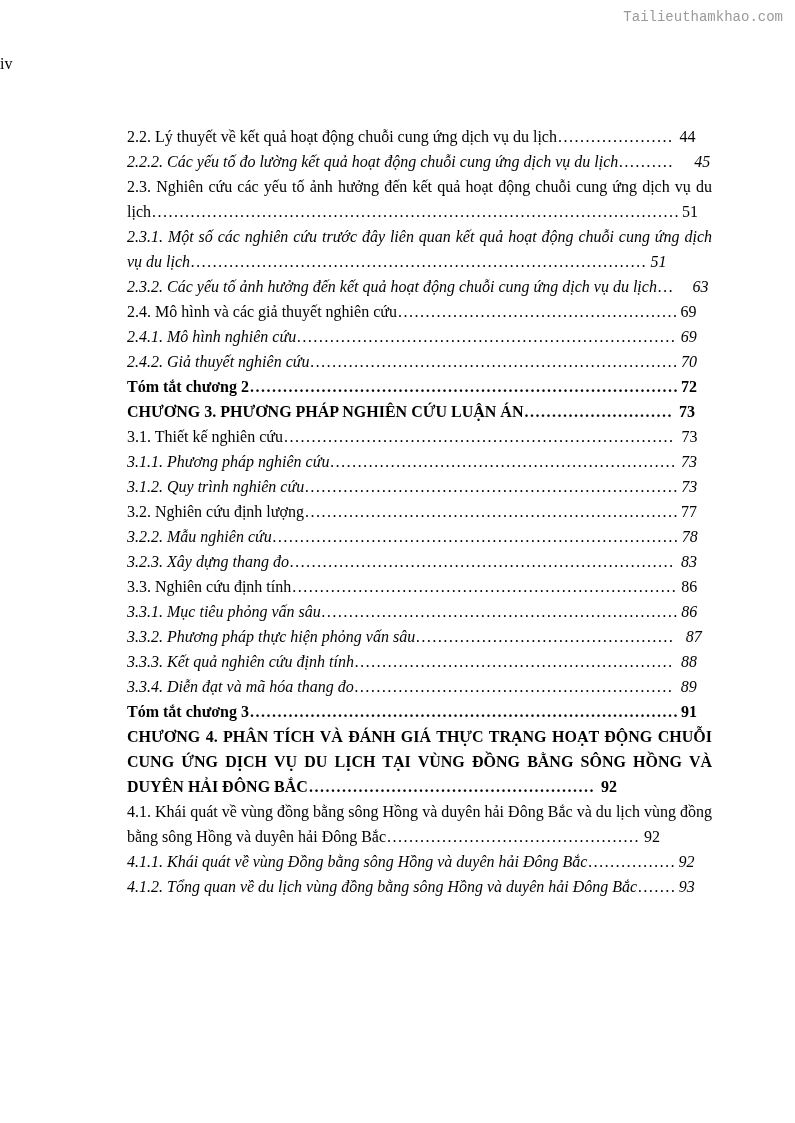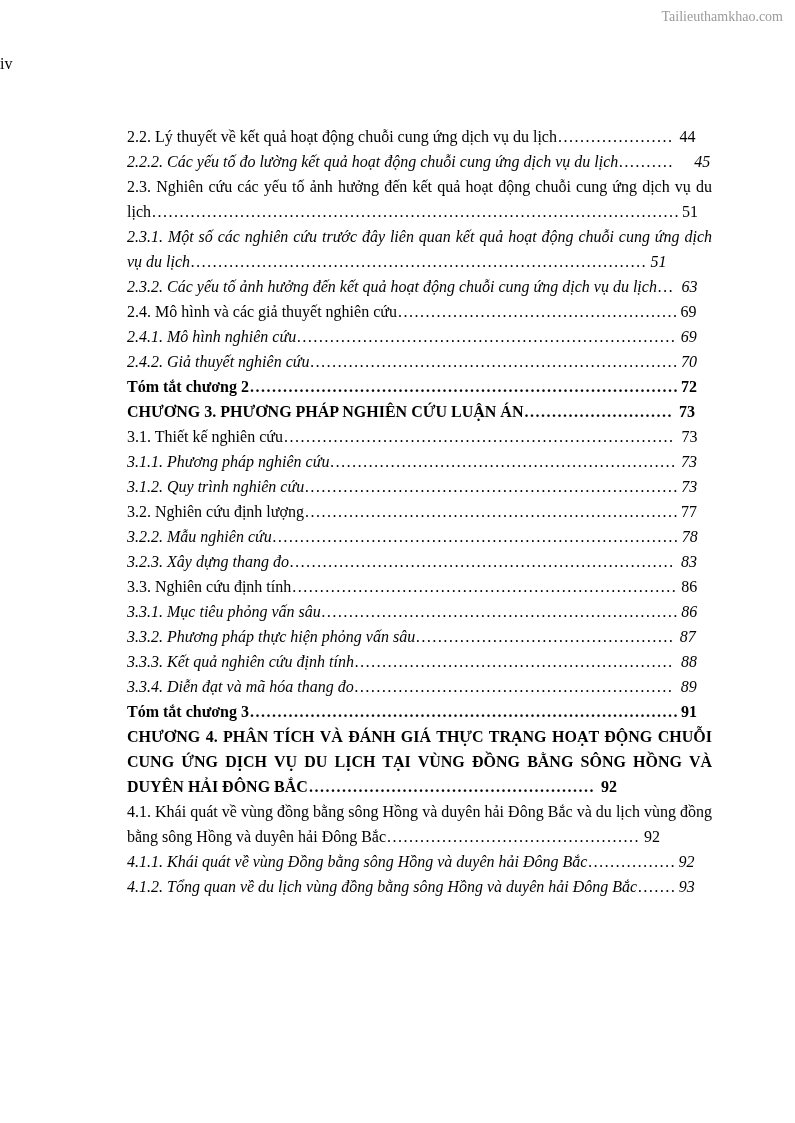--- a/index.html
+++ b/index.html
@@ -13,21 +13,21 @@
     height: 1123px;
     background: #ffffff;
     overflow: hidden;
     font-family: "Liberation Serif", "DejaVu Serif", serif;
     color: #000000;
   }
   .watermark {
     position: absolute;
     top: 9px;
     right: 12px;
-    font-family: Liberation Serif, serif;
+    font-family: Liberation Mono, monospace;
     font-size: 14px;
     color: #9a9a9a;
   }
   .page-number {
     position: absolute;
     top: 55px;
     left: 0;
     width: 100%;
     text-align: left;
     font-size: 16px;
@@ -59,35 +59,35 @@
 <body>
 
 <div class="page">
   <div class="watermark">Tailieuthamkhao.com</div>
   <div class="page-number">iv</div>
   <div class="toc" id="toc">
       <div class="toc-entry style-normal"><span class="title">2.2. Lý thuyết về kết quả hoạt động chuỗi cung ứng dịch vụ du lịch</span><span class="dots">.....................</span><span class="pg" style="margin-left: 4px;">44</span></div>
       <div class="toc-entry style-italic"><span class="title">2.2.2. Các yếu tố đo lường kết quả hoạt động chuỗi cung ứng dịch vụ du lịch</span><span class="dots">..........</span><span class="pg" style="margin-left: 18px;">45</span></div>
       <div class="toc-entry style-normal"><span class="title">2.3. Nghiên cứu các yếu tố ảnh hưởng đến kết quả hoạt động chuỗi cung ứng dịch vụ du lịch</span><span class="dots">................................................................................................</span><span class="pg">51</span></div>
       <div class="toc-entry style-italic"><span class="title">2.3.1. Một số các nghiên cứu trước đây liên quan kết quả hoạt động chuỗi cung ứng dịch vụ du lịch</span><span class="dots">...................................................................................</span><span class="pg" style="margin-left: 1px;">51</span></div>
-      <div class="toc-entry style-italic"><span class="title">2.3.2. Các yếu tố ảnh hưởng đến kết quả hoạt động chuỗi cung ứng dịch vụ du lịch</span><span class="dots">...</span><span class="pg" style="margin-left: 5px;">63</span></div>
+      <div class="toc-entry style-italic"><span class="title">2.3.2. Các yếu tố ảnh hưởng đến kết quả hoạt động chuỗi cung ứng dịch vụ du lịch</span><span class="dots">...</span><span class="pg" style="margin-left: 16px;">63</span></div>
       <div class="toc-entry style-normal"><span class="title">2.4. Mô hình và các giả thuyết nghiên cứu</span><span class="dots">...................................................</span><span class="pg">69</span></div>
       <div class="toc-entry style-italic"><span class="title">2.4.1. Mô hình nghiên cứu</span><span class="dots">.....................................................................</span><span class="pg" style="margin-left: 2px;">69</span></div>
       <div class="toc-entry style-italic"><span class="title">2.4.2. Giả thuyết nghiên cứu</span><span class="dots">...................................................................</span><span class="pg">70</span></div>
       <div class="toc-entry style-bold"><span class="title">Tóm tắt chương 2</span><span class="dots">..............................................................................</span><span class="pg">72</span></div>
       <div class="toc-entry style-bold"><span class="title">CHƯƠNG 3. PHƯƠNG PHÁP NGHIÊN CỨU LUẬN ÁN</span><span class="dots">...........................</span><span class="pg" style="margin-left: 4px;">73</span></div>
       <div class="toc-entry style-normal"><span class="title">3.1. Thiết kế nghiên cứu</span><span class="dots">.......................................................................</span><span class="pg" style="margin-left: 5px;">73</span></div>
       <div class="toc-entry style-italic"><span class="title">3.1.1. Phương pháp nghiên cứu</span><span class="dots">...............................................................</span><span class="pg" style="margin-left: 2px;">73</span></div>
       <div class="toc-entry style-italic"><span class="title">3.1.2. Quy trình nghiên cứu</span><span class="dots">....................................................................</span><span class="pg">73</span></div>
       <div class="toc-entry style-normal"><span class="title">3.2. Nghiên cứu định lượng</span><span class="dots">....................................................................</span><span class="pg">77</span></div>
       <div class="toc-entry style-italic"><span class="title">3.2.2. Mẫu nghiên cứu</span><span class="dots">..........................................................................</span><span class="pg">78</span></div>
       <div class="toc-entry style-italic"><span class="title">3.2.3. Xây dựng thang đo</span><span class="dots">......................................................................</span><span class="pg" style="margin-left: 4px;">83</span></div>
       <div class="toc-entry style-normal"><span class="title">3.3. Nghiên cứu định tính</span><span class="dots">......................................................................</span><span class="pg" style="margin-left: 2px;">86</span></div>
       <div class="toc-entry style-italic"><span class="title">3.3.1. Mục tiêu phỏng vấn sâu</span><span class="dots">.................................................................</span><span class="pg">86</span></div>
-      <div class="toc-entry style-italic"><span class="title">3.3.2. Phương pháp thực hiện phỏng vấn sâu</span><span class="dots">...............................................</span><span class="pg" style="margin-left: 3px;">87</span></div>
+      <div class="toc-entry style-italic"><span class="title">3.3.2. Phương pháp thực hiện phỏng vấn sâu</span><span class="dots">...............................................</span><span class="pg" style="margin-left: 9px;">87</span></div>
       <div class="toc-entry style-italic"><span class="title">3.3.3. Kết quả nghiên cứu định tính</span><span class="dots">..........................................................</span><span class="pg" style="margin-left: 5px;">88</span></div>
       <div class="toc-entry style-italic"><span class="title">3.3.4. Diễn đạt và mã hóa thang đo</span><span class="dots">..........................................................</span><span class="pg" style="margin-left: 5px; font-style: italic;">89</span></div>
       <div class="toc-entry style-bold"><span class="title">Tóm tắt chương 3</span><span class="dots">..............................................................................</span><span class="pg">91</span></div>
       <div class="toc-entry style-bold"><span class="title">CHƯƠNG 4. PHÂN TÍCH VÀ ĐÁNH GIÁ THỰC TRẠNG HOẠT ĐỘNG CHUỖI CUNG ỨNG DỊCH VỤ DU LỊCH TẠI VÙNG ĐỒNG BẰNG SÔNG HỒNG VÀ DUYÊN HẢI ĐÔNG BẮC</span><span class="dots">....................................................</span><span class="pg" style="margin-left: 4px;">92</span></div>
       <div class="toc-entry style-normal"><span class="title">4.1. Khái quát về vùng đồng bằng sông Hồng và duyên hải Đông Bắc và du lịch vùng đồng bằng sông Hồng và duyên hải Đông Bắc</span><span class="dots">..............................................</span><span class="pg" style="margin-left: 2px;">92</span></div>
       <div class="toc-entry style-italic"><span class="title">4.1.1. Khái quát về vùng Đồng bằng sông Hồng và duyên hải Đông Bắc</span><span class="dots">................</span><span class="pg">92</span></div>
       <div class="toc-entry style-italic"><span class="title">4.1.2. Tổng quan về du lịch vùng đồng bằng sông Hồng và duyên hải Đông Bắc</span><span class="dots">.......</span><span class="pg">93</span></div>
     </div>
 </div>
 

